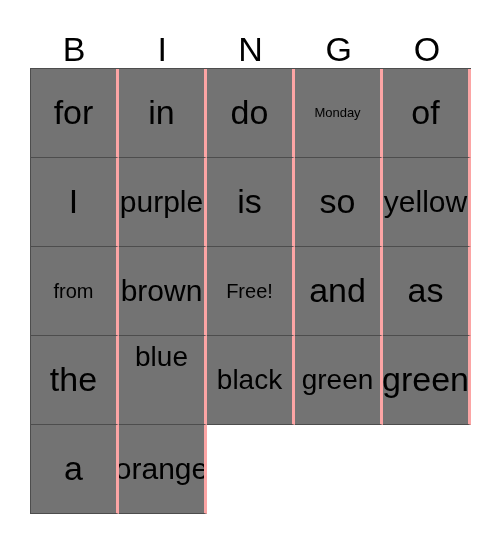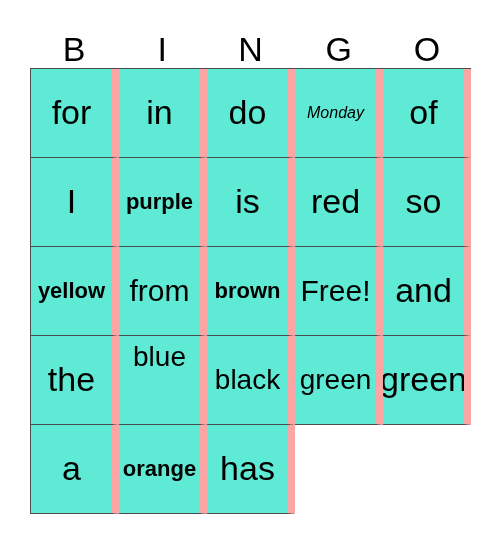--- a/index.html
+++ b/index.html
@@ -53,41 +53,41 @@
     box-sizing: border-box;
     border-top: 1px solid #4d4d4d;
     border-left: 1px solid #4d4d4d;
     display: grid;
     grid-template-columns: repeat(5, 1fr);
     grid-template-rows: repeat(5, 1fr);
     background: #ffffff;
   }
   .cell {
     box-sizing: border-box;
-    border-right: 7px solid #fca5a5;
+    border-right: 3px solid #fca5a5;
     border-bottom: 1px solid #4d4d4d;
     display: flex;
     align-items: center;
     justify-content: center;
     overflow: hidden;
-    background: #5eead4;
+    background: #737373;
   }
   .cell .word {
     display: block;
     text-align: center;
     line-height: 1.05;
     white-space: nowrap;
     color: #000000;
   }
 
   
-  .fs-xs  .word { font-size: 16px; font-style: italic; }
-  .fs-s   .word { font-size: 22px; font-weight: bold; }
+  .fs-xs  .word { font-size: 13px; }
+  .fs-s   .word { font-size: 30px; }
   .fs-ml  .word { font-size: 28px; }
-  .fs-l   .word { font-size: 30px; text-align: right; }
+  .fs-l   .word { font-size: 20px; text-align: right; }
   .fs-xl  .word { font-size: 34px; }
 
   
   .va-top    { align-items: flex-start; }
   .va-top .word { padding-top: 6px; text-align: center; }
   .va-middle { align-items: center; }
 </style>
 </head>
 <body>
 
@@ -122,42 +122,42 @@
     <div class="cell fs-xl va-middle">
       <span class="word">I</span>
     </div>
     <div class="cell fs-s va-middle">
       <span class="word">purple</span>
     </div>
     <div class="cell fs-xl va-middle">
       <span class="word">is</span>
     </div>
     <div class="cell fs-xl va-middle">
-      <span class="word">red</span>
-    </div>
-    <div class="cell fs-xl va-middle">
       <span class="word">so</span>
     </div>
 
     <div class="cell fs-s va-middle">
       <span class="word">yellow</span>
     </div>
     <div class="cell fs-l va-middle">
       <span class="word">from</span>
     </div>
     <div class="cell fs-s va-middle">
       <span class="word">brown</span>
     </div>
     <div class="cell fs-l va-middle">
       <span class="word">Free!</span>
     </div>
     <div class="cell fs-xl va-middle">
       <span class="word">and</span>
     </div>
 
+    <div class="cell fs-xl va-middle">
+      <span class="word">as</span>
+    </div>
     <div class="cell fs-xl va-middle">
       <span class="word">the</span>
     </div>
     <div class="cell fs-ml va-top">
       <span class="word">blue</span>
     </div>
     <div class="cell fs-ml va-middle">
       <span class="word">black</span>
     </div>
     <div class="cell fs-ml va-middle">
@@ -166,18 +166,15 @@
 
     <div class="cell fs-xl va-middle">
       <span class="word">green</span>
     </div>
     <div class="cell fs-xl va-middle">
       <span class="word">a</span>
     </div>
     <div class="cell fs-s va-middle">
       <span class="word">orange</span>
     </div>
-    <div class="cell fs-xl va-middle">
-      <span class="word">has</span>
-    </div>
 
   </div>
 </div>
 
 </body></html>

